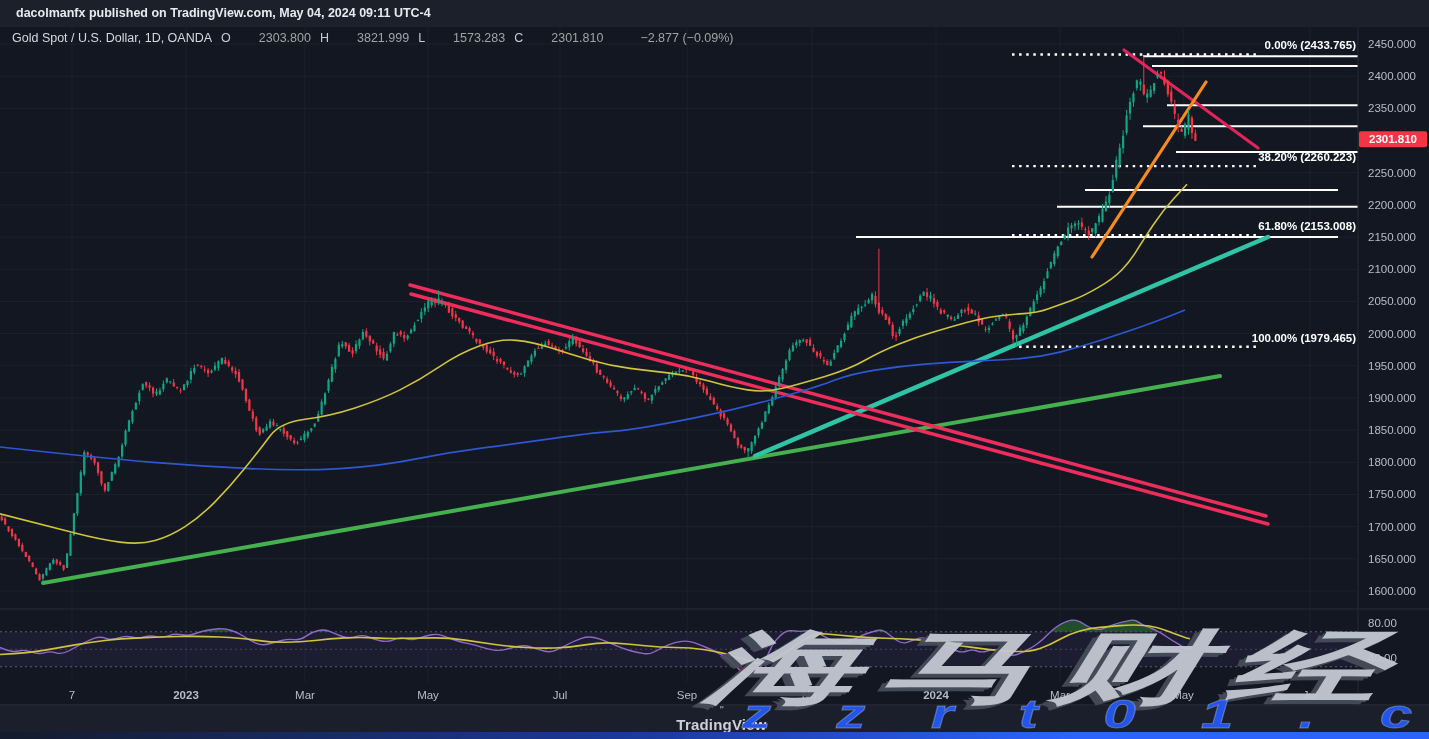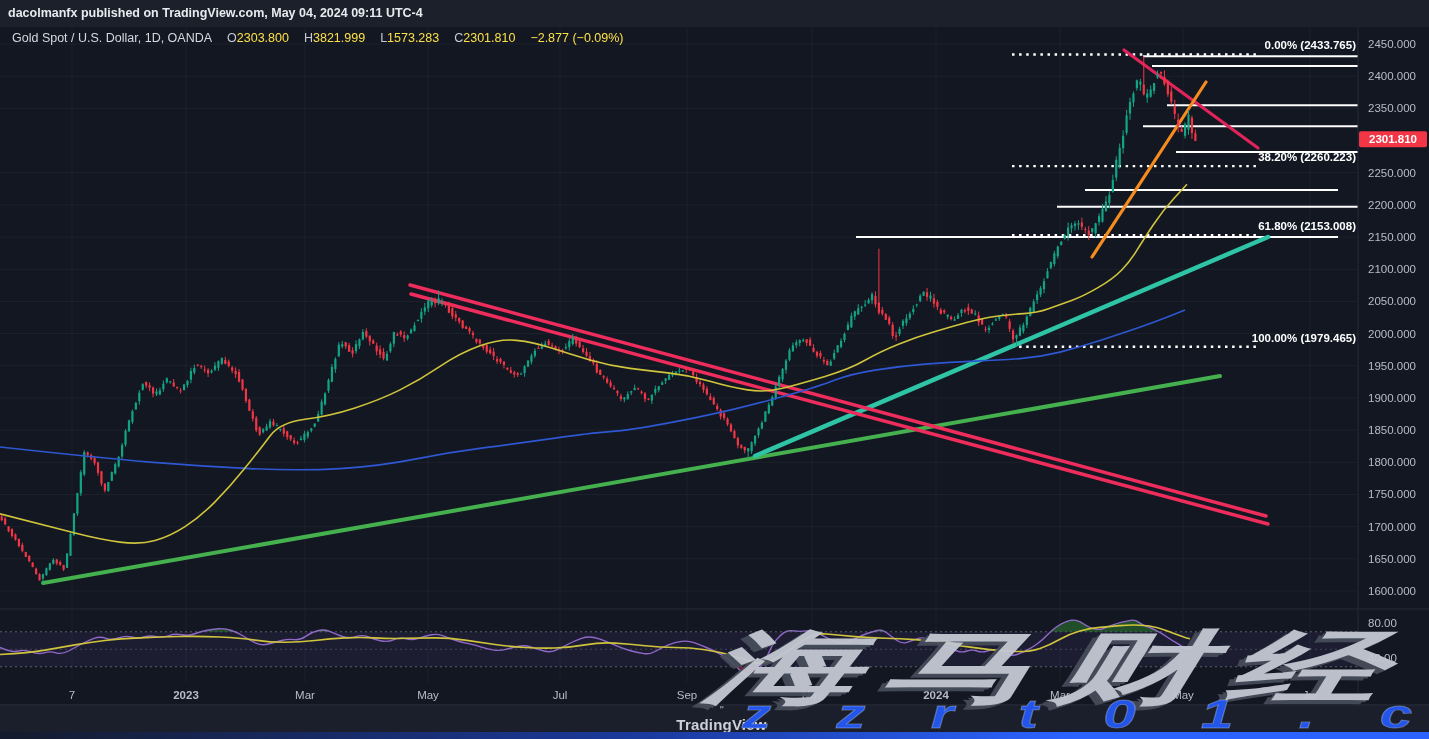--- a/index.html
+++ b/index.html
@@ -1,24 +1,24 @@
 <!DOCTYPE html>
 <html><head>
 <meta charset="utf-8">
 <style>
   html,body{margin:0;padding:0;background:#121722;width:1429px;height:739px;overflow:hidden;
             font-family:"Liberation Sans","DejaVu Sans",sans-serif;position:relative;}
   #stage{position:relative;width:1429px;height:739px;overflow:hidden;}
   #topbar{position:absolute;left:0;top:0;width:1429px;height:27px;background:#1b202b;
-          color:#e8eaef;font-size:12.5px;font-weight:700;line-height:27px;padding-left:8px;
+          color:#e8eaef;font-size:12.5px;font-weight:700;line-height:27px;padding-left:16px;
           box-sizing:border-box;z-index:5;}
   #legend{position:absolute;left:12px;top:31px;z-index:6;font-size:12.5px;color:#d6d9e0;
-          display:flex;gap:15px;white-space:nowrap;align-items:flex-start;}
+          display:flex;gap:9px;white-space:nowrap;align-items:flex-start;}
   #legend .lbl{color:#c7cbd6;}
-  #legend .val{color:#fde047;}
+  #legend .val{color:#a3a3a3;margin-left:28px;}
   #legend .pair .lbl{margin-right:0;}
   #chart{position:absolute;left:0;top:0;z-index:2;}
   #footer{position:absolute;left:0;top:706px;width:1429px;height:27px;background:#1a1f2b;z-index:4;
           display:flex;align-items:center;padding-left:14px;box-sizing:border-box;gap:7px;flex-direction:column;}
   #footer .tvtext{color:#ced0d9;font-size:15px;font-weight:700;letter-spacing:.2px;}
   #bluebar{position:absolute;left:0;top:732px;width:1429px;height:7px;z-index:9;
            background:linear-gradient(90deg,#141b2c 0%,#1b3a9e 45%,#2b63ff 75%,#2b63ff 100%);}
   #wm1{position:absolute;left:712px;top:628px;z-index:8;font-size:102px;font-weight:900;font-style:italic;
        color:#c3c8d3;letter-spacing:14px;transform:skewX(-8deg) scale(1.5,0.78);transform-origin:left top;
        text-shadow:-5px 5px 0 rgba(72,78,92,.95),-2px 2px 0 rgba(72,78,92,.95);opacity:.95;

